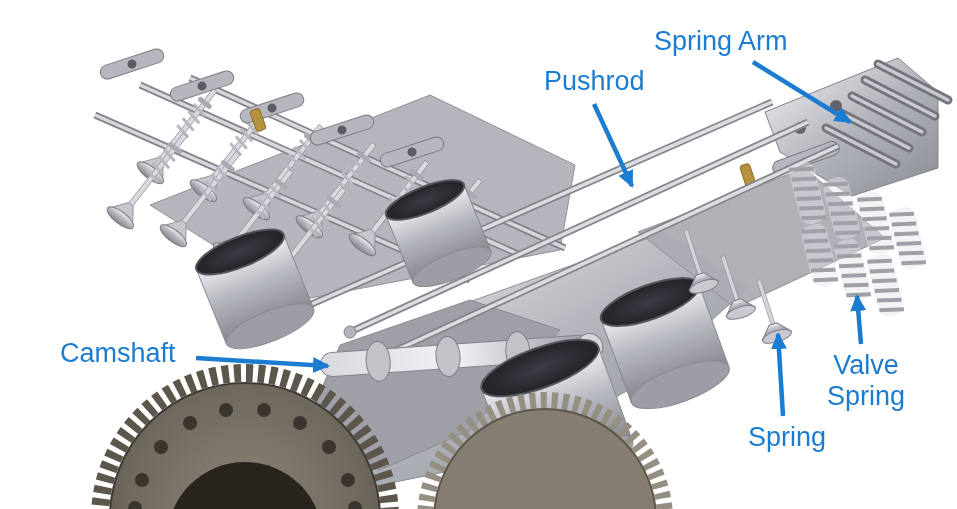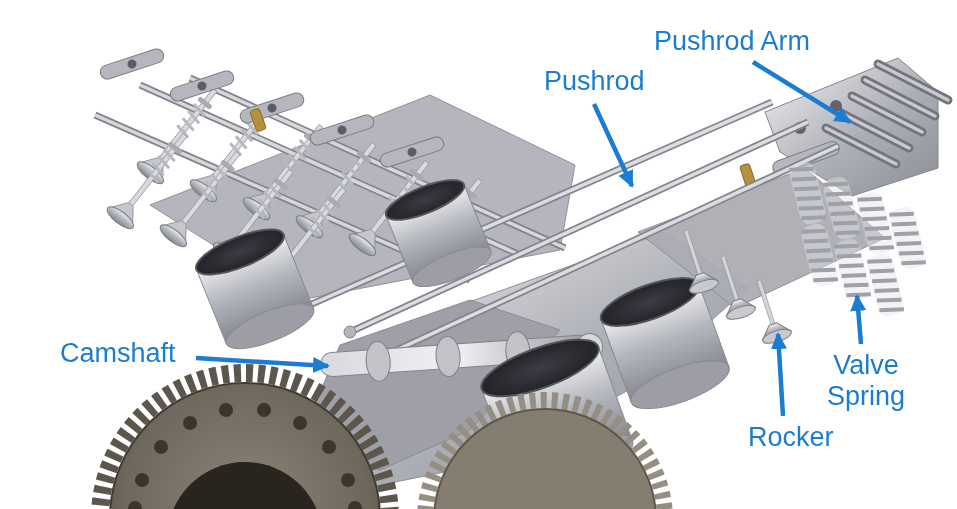--- a/index.html
+++ b/index.html
@@ -213,19 +213,19 @@
         <path d="M0,0 L17,8 L0,16 Z" fill="#1b7cd0"></path>
       </marker>
     </defs>
     <line x1="753" y1="62" x2="850" y2="122" stroke="#1b7cd0" stroke-width="4.5" marker-end="url(#ah)"></line>
     <line x1="594" y1="104" x2="632" y2="186" stroke="#1b7cd0" stroke-width="4.5" marker-end="url(#ah)"></line>
     <line x1="196" y1="358" x2="328" y2="366" stroke="#1b7cd0" stroke-width="4.5" marker-end="url(#ah)"></line>
     <line x1="861" y1="344" x2="857" y2="296" stroke="#1b7cd0" stroke-width="4.5" marker-end="url(#ah)"></line>
     <line x1="783" y1="416" x2="778" y2="334" stroke="#1b7cd0" stroke-width="4.5" marker-end="url(#ah)"></line>
   </svg>
 
-  <div class="lbl" style="left:654px;top:26px">Pushrod Arm</div>
+  <div class="lbl" style="left:654px;top:26px">Spring Arm</div>
   <div class="lbl" style="left:544px;top:66px">Pushrod</div>
   <div class="lbl" style="left:60px;top:338px">Camshaft</div>
   <div class="lbl wrap" style="left:820px;top:350px;width:92px">Valve Spring</div>
-  <div class="lbl" style="left:748px;top:422px">Rocker</div>
+  <div class="lbl" style="left:748px;top:422px">Spring</div>
 
 </div>
 
 </body></html>

